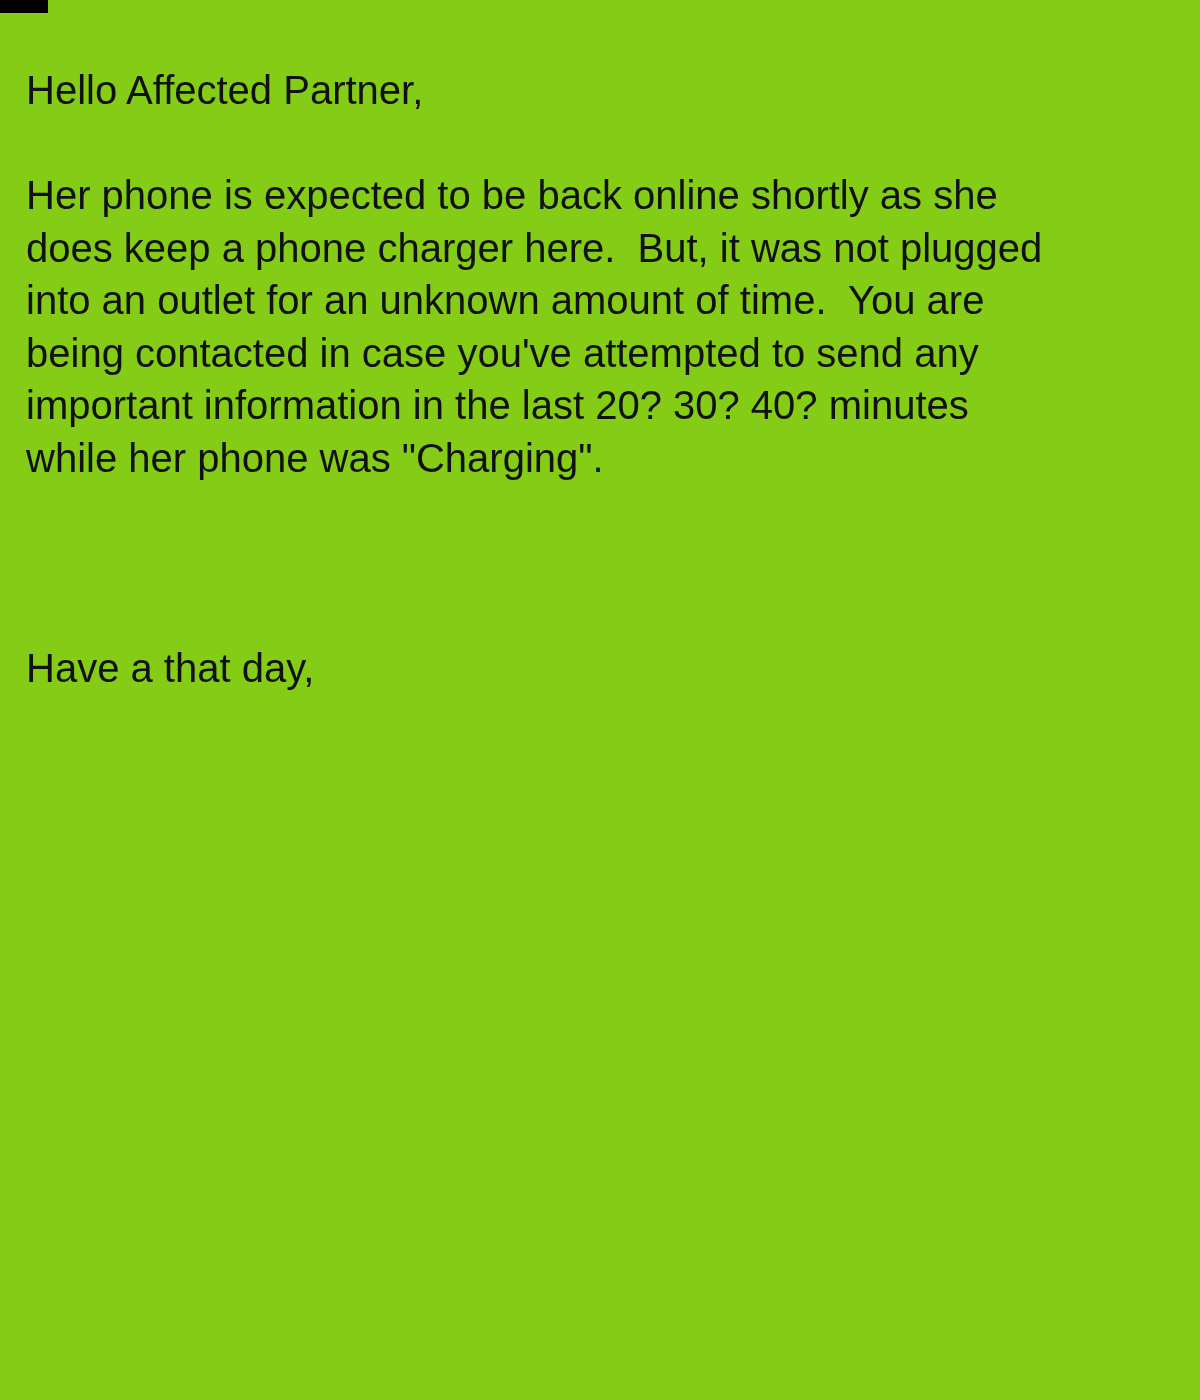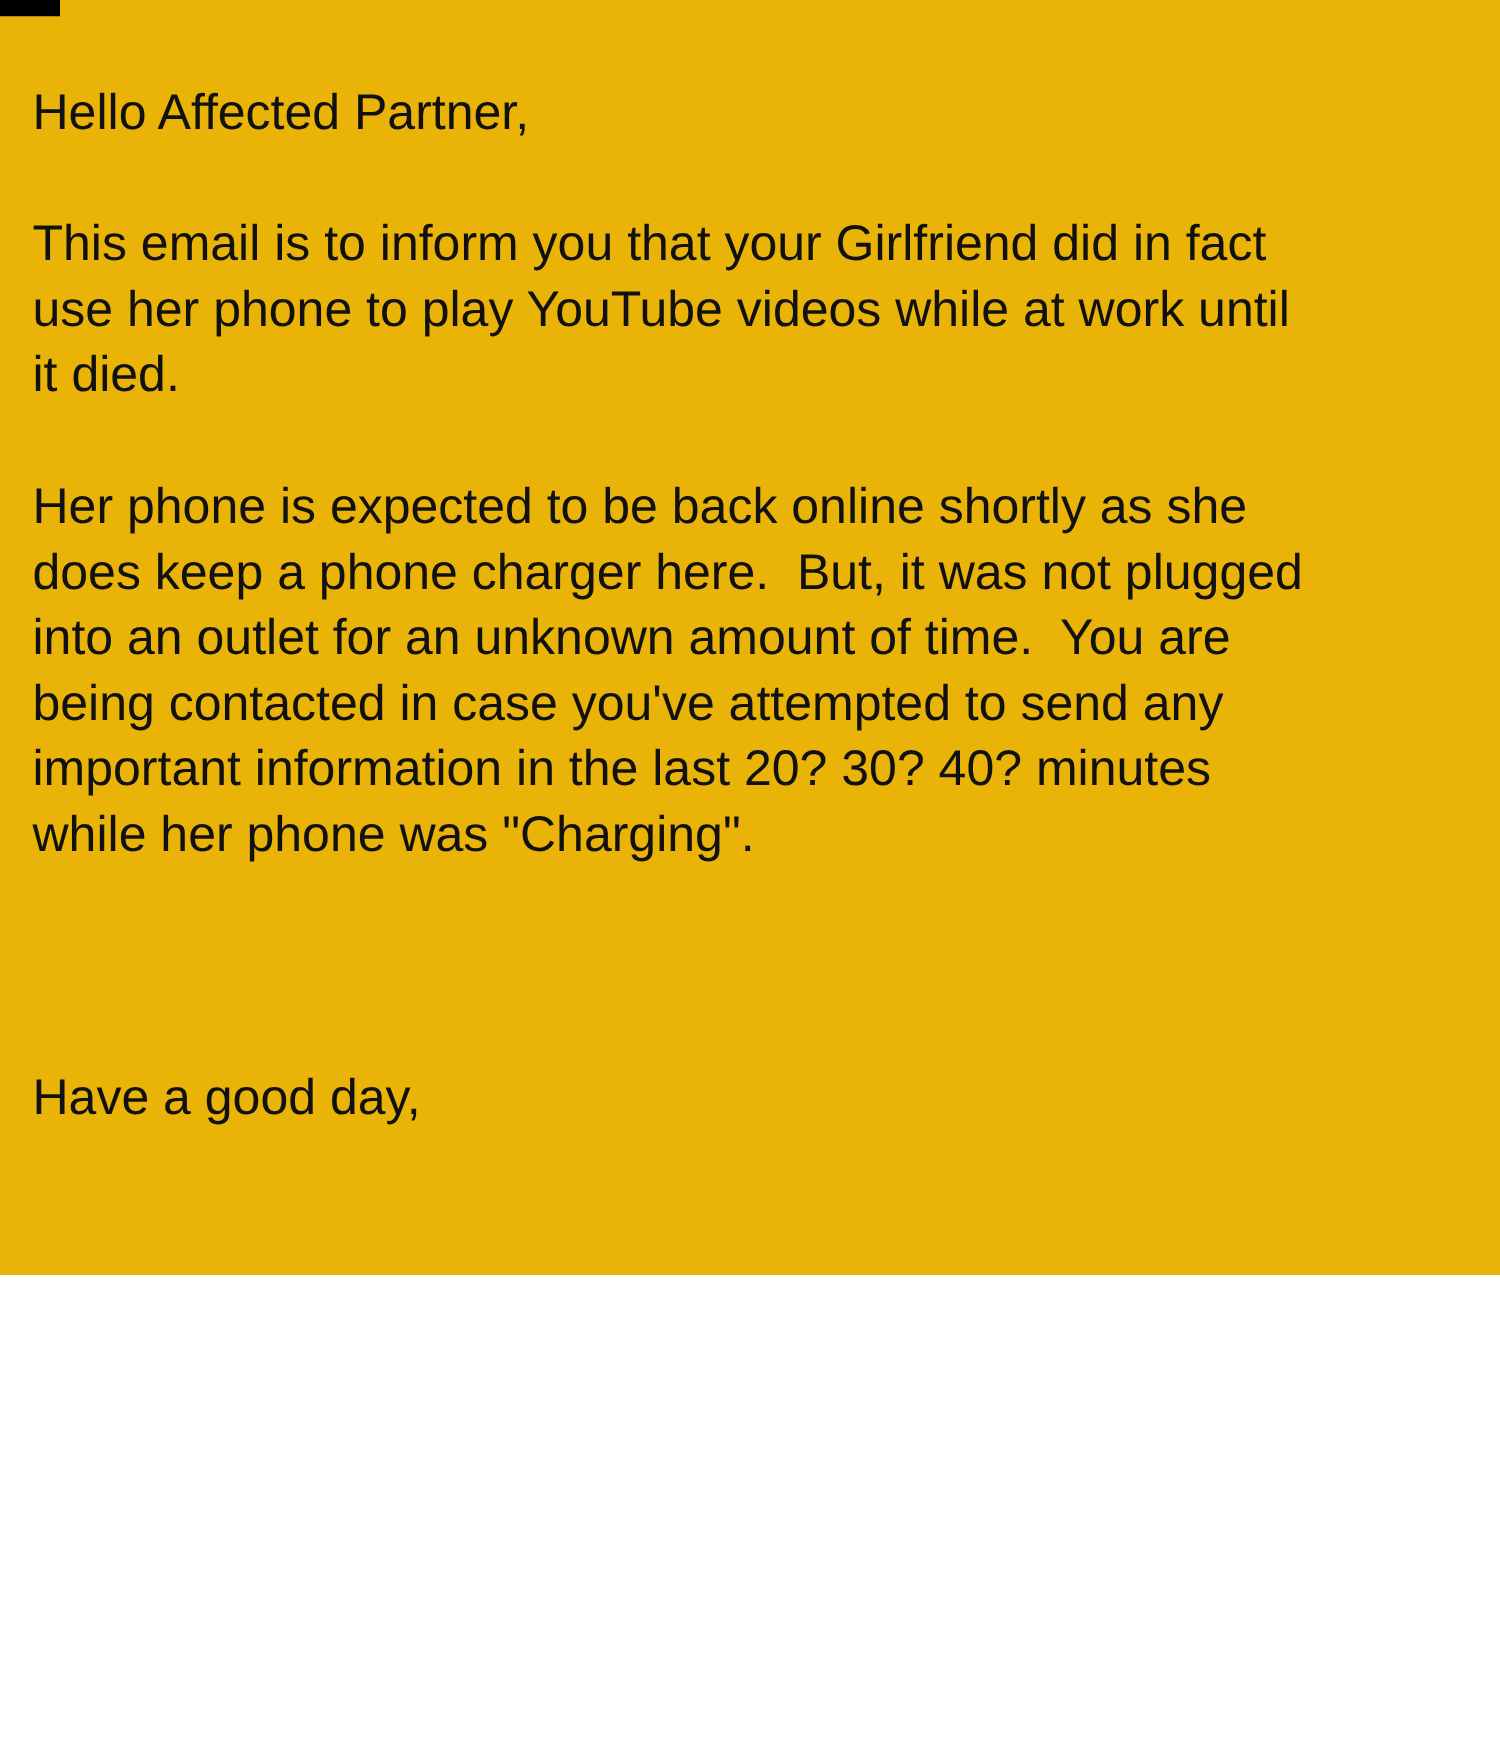--- a/index.html
+++ b/index.html
@@ -3,22 +3,22 @@
 <meta charset="utf-8">
 <style>
   html, body {
     margin: 0;
     padding: 0;
     background: #ffffff;
   }
   .screen {
     position: relative;
     width: 1200px;
-    height: 1020px;
-    background: #eab308;
+    height: 1400px;
+    background: #84cc16;
     overflow: hidden;
     text-decoration: underline;
   }
   .corner-artifact {
     position: absolute;
     top: 0;
     left: 0;
     width: 48px;
     height: 13px;
     background: #000000;
@@ -51,32 +51,29 @@
 <body>
 
 <div class="screen">
 
   <div class="corner-artifact"></div>
 
   <div class="email-body">
 
     <p class="para">Hello Affected Partner,</p>
 
-    <p class="para">This email is to inform you that your Girlfriend did in fact
-use her phone to play YouTube videos while at work until
-it died.</p>
 
 
     <p class="para">Her phone is expected to be back online shortly as she
 does keep a phone charger here.  But, it was not plugged
 into an outlet for an unknown amount of time.  You are
 being contacted in case you've attempted to send any
 important information in the last 20? 30? 40? minutes
 while her phone was "Charging".</p>
 
 
     <p class="para">
-      <span class="line" style="display:block">Have a good day,</span>
+      <span class="line" style="display:block">Have a that day,</span>
       
     </p>
 
   </div>
 </div>
 
 </body></html>

